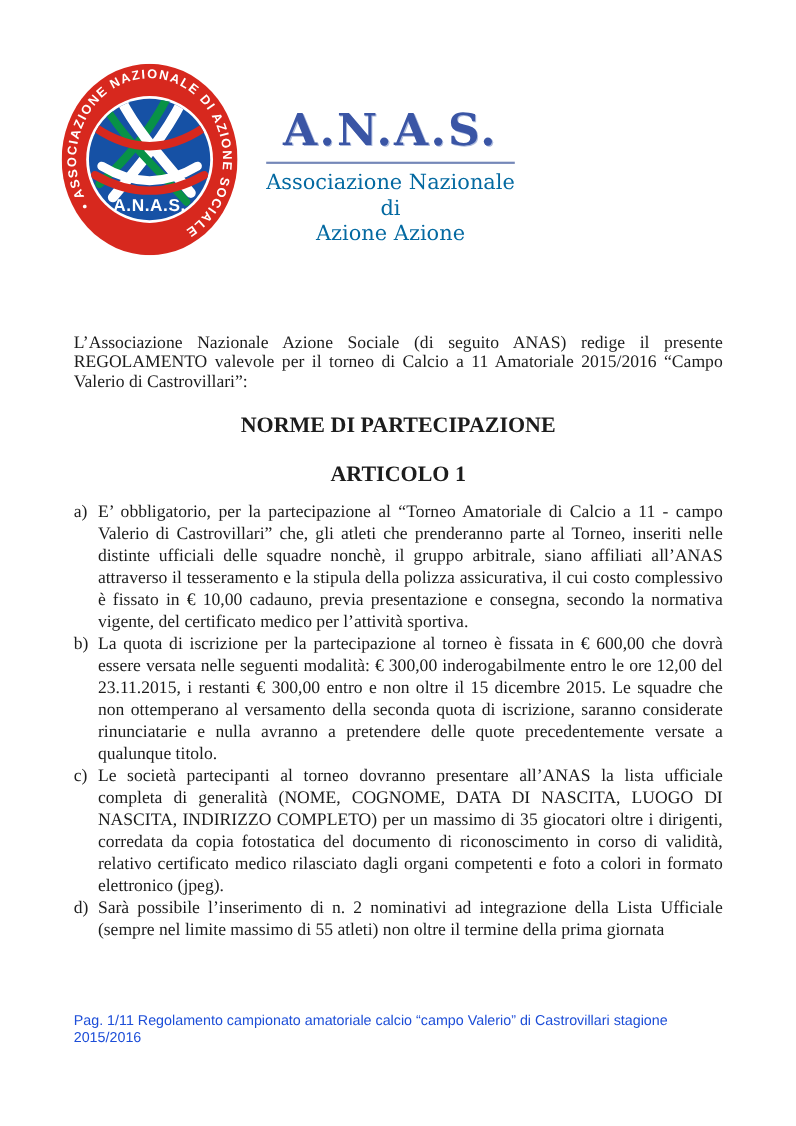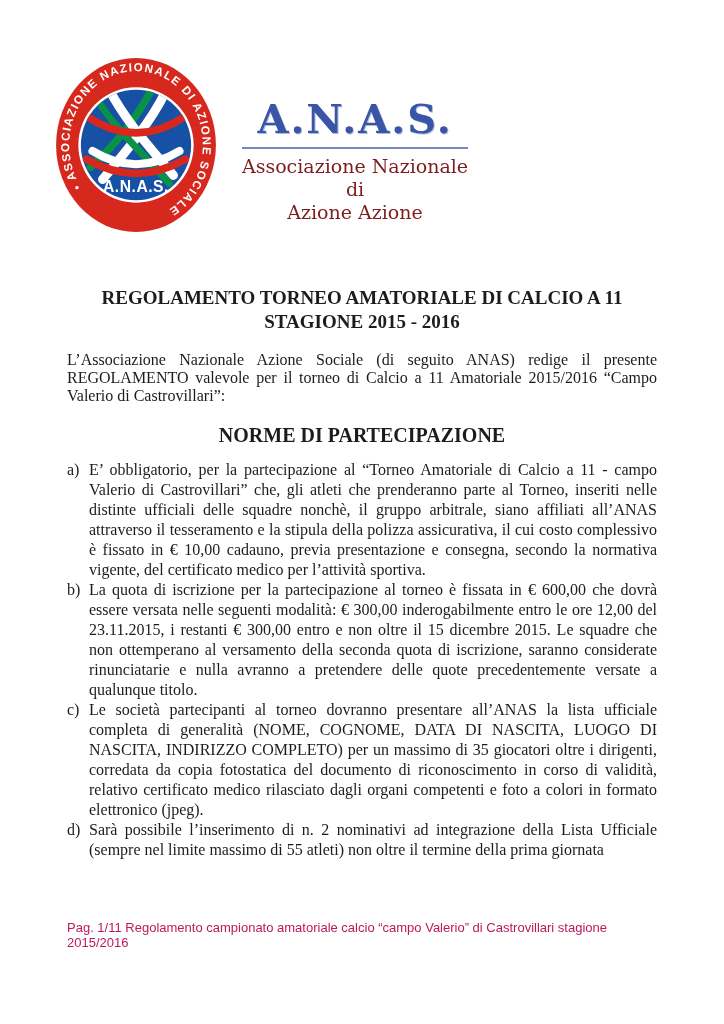--- a/index.html
+++ b/index.html
@@ -21,38 +21,38 @@
     font-weight: bold;
     font-size: 40px; line-height: 46px;
     color: #3a55a5;
     letter-spacing: 2px;
     text-shadow: 1px 1px 0 #aebbdd;
   }
   .wordmark-rule { margin: 5px auto 6px auto; width: 226px; height: 2px; background: #7588b8; }
   .wordmark-sub {
     font-family: "DejaVu Serif", serif;
     font-size: 19px; line-height: 23px;
-    color: #7f1d1d;
+    color: #0369a1;
   }
 
   
   .content { position: absolute; left: 67px; top: 286px; width: 590px; }
   .doc-title { font-weight: bold; font-size: 19px; line-height: 24px; text-align: center; }
   .intro { margin: 17px 0 0 0; font-size: 16px; line-height: 18px; text-align: justify; }
   .h-center { font-weight: bold; font-size: 20px; line-height: 20px; text-align: center; }
   .h-norme { margin-top: 20px; }
   .h-articolo { margin-top: 24px; }
   .items { margin-top: 15px; }
   .item { position: relative; padding-left: 22px; font-size: 16px; line-height: 20px; text-align: justify; }
   .item .marker { position: absolute; left: 0; top: 0; }
 
   .page-footer {
     position: absolute; left: 67px; top: 920px; width: 600px;
     font-family: "Liberation Sans", sans-serif;
-    font-size: 13px; line-height: 15px; color: #be185d;
+    font-size: 13px; line-height: 15px; color: #1d4ed8;
   }
 </style>
 </head>
 <body>
 
 <div class="page">
 
   <div class="logo-badge">
     <svg width="160" height="174" viewBox="0 0 158 172" xmlns="http://www.w3.org/2000/svg">
       <defs>
@@ -85,28 +85,25 @@
   </div>
 
   <div class="wordmark">
     <div class="anas-title">A.N.A.S.</div>
     <div class="wordmark-rule"></div>
     <div class="wordmark-sub">Associazione Nazionale di</div>
     <div class="wordmark-sub">Azione Azione</div>
   </div>
 
   <div class="content">
-    <div class="doc-title">
-      <div>REGOLAMENTO TORNEO AMATORIALE DI CALCIO A 11</div>
-      <div>STAGIONE 2015 - 2016</div>
-    </div>
 
     <p class="intro">L’Associazione Nazionale Azione Sociale (di seguito ANAS) redige il presente REGOLAMENTO valevole per il torneo di Calcio a 11 Amatoriale 2015/2016 “Campo Valerio di Castrovillari”:</p>
 
     <div class="h-center h-norme">NORME DI PARTECIPAZIONE</div>
+    <div class="h-center h-articolo">ARTICOLO 1</div>
 
     <div class="items">
       <div class="item">
         <span class="marker">a)</span>
         <span>E’ obbligatorio, per la partecipazione al “Torneo Amatoriale di Calcio a 11 - campo Valerio di Castrovillari” che, gli atleti che prenderanno parte al Torneo, inseriti nelle distinte ufficiali delle squadre nonchè, il gruppo arbitrale, siano affiliati all’ANAS attraverso il tesseramento e la stipula della polizza assicurativa, il cui costo complessivo è fissato in € 10,00 cadauno, previa presentazione e consegna, secondo la normativa vigente, del certificato medico per l’attività sportiva.</span>
       </div>
       <div class="item">
         <span class="marker">b)</span>
         <span>La quota di iscrizione per la partecipazione al torneo è fissata in € 600,00 che dovrà essere versata nelle seguenti modalità: € 300,00 inderogabilmente entro le ore 12,00 del 23.11.2015,  i restanti € 300,00 entro e non oltre il 15 dicembre 2015. Le squadre che non ottemperano al versamento della seconda quota di iscrizione, saranno considerate rinunciatarie e nulla avranno a pretendere delle quote precedentemente versate a qualunque titolo.</span>
       </div>

